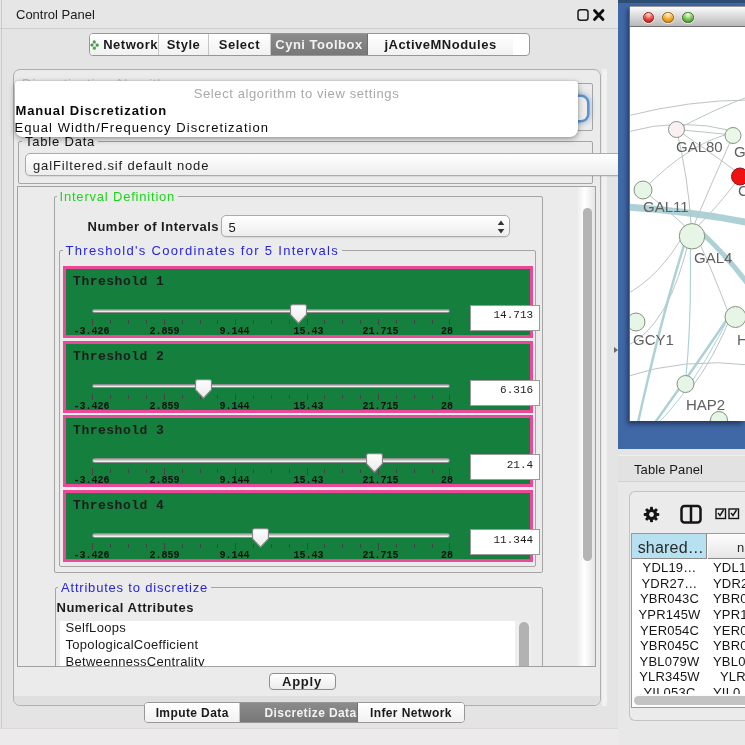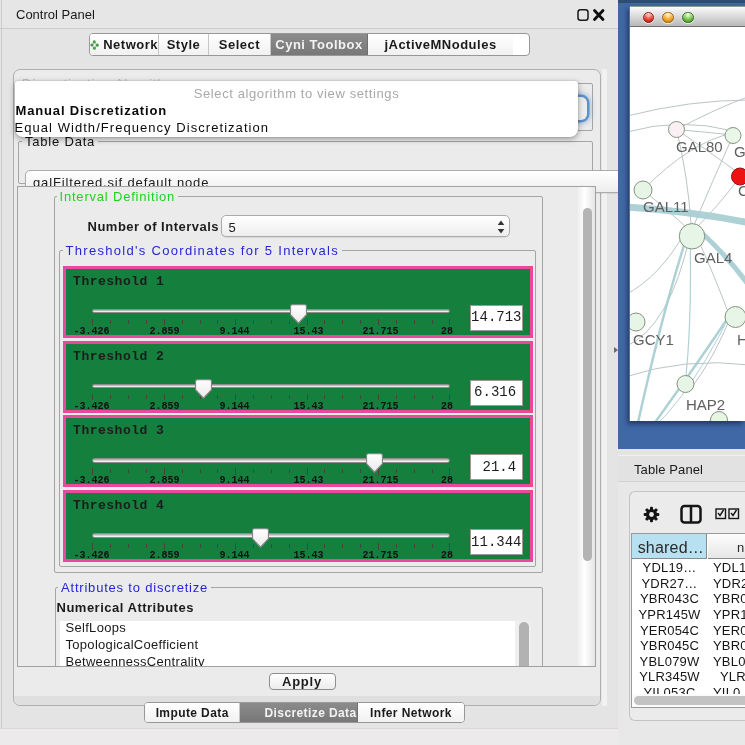--- a/index.html
+++ b/index.html
@@ -21,22 +21,22 @@
 .combo { position:absolute; background:linear-gradient(#ffffff,#ededed); border:1px solid #ababab; border-radius:5px;
   font-size:13px; letter-spacing:0.75px; box-shadow:0 1px 1px rgba(0,0,0,0.08); }
 .combo .ct { position:absolute; left:7px; top:3.5px; letter-spacing:0.85px; }
 .arrows { position:absolute; right:3.5px; top:4px; width:8px; height:14px; }
 .thblock { position:absolute; border:3px solid #ec4899; background:#15803d; width:470px; height:72px; left:45.6px;font-family:Liberation Mono, monospace; }
 .thname { position:absolute; left:7px; top:5px; font-size:13px; font-weight:bold; letter-spacing:0.5px; }
 .track { position:absolute; left:26px; top:40px; width:358px; height:4.5px; background:linear-gradient(#9e9e9e,#f2f2f2 80%); border:1px solid #8d8d8d; border-radius:2.5px; }
 .tick { position:absolute; width:1px; background:#444; }
 .ticklabel { position:absolute; font-size:10px; font-weight:bold; color:#111; transform:translateX(-50%); top:57px; }
 .thumb { position:absolute; width:17px; height:20px; top:35px; }
-.valbox { position:absolute; left:404px; top:36px; width:53px; height:26px; background:#fff; border:1px solid #9a9a9a;
-  font-size:14px; text-align:right; padding:3.5px 6px 0 0; }
+.valbox { position:absolute; left:404px; top:36px; width:70px; height:26px; background:#fff; border:1px solid #9a9a9a;
+  font-size:11px; text-align:right; padding:3.5px 6px 0 0; }
 #popup { left:15px; top:81px; width:563px; height:56px; background:#fff; border-radius:3px 3px 8px 8px;
   box-shadow:0 2px 6px rgba(0,0,0,0.35), 0 0 2px rgba(0,0,0,0.2); }
 #bluearea { left:618px; top:0; width:127px; height:449px; background:#4068a7; }
 #netwin { left:629px; top:6px; width:116px; height:415px; background:#fff; box-shadow:-2.5px 3px 5px rgba(10,15,40,0.55); border-left:1px solid #5c6f8d; }
 #nettitle { left:0; top:0; width:116px; height:21px; background:linear-gradient(#fbfbfb,#b9b8b8); border-top:1px solid #9a9a9a; border-bottom:1px solid #707070; }
 .tl { position:absolute; top:4.5px; width:11.5px; height:11.5px; border-radius:50%; box-shadow:inset 0 1px 1px rgba(255,255,255,0.7), 0 1px 1px rgba(255,255,255,0.6); }
 #tablepanelbar { left:618px; top:455px; width:127px; height:27px; background:#e3e2e2; border-top:1px solid #f0f0f0; border-bottom:1px solid #d2d1d1; }
 </style>
 </head>
 <body>
@@ -68,21 +68,21 @@
 
   <div class="abs" id="mainpanel">
     <div class="tborder" style="left:4px;top:13px;width:575px;height:48px;">
       <div class="tlabel" style="left:0.5px;color:#bdbcbc;">Discretization Algorithm</div>
     </div>
     <div class="abs" style="left:546.5px;top:27px;width:27px;height:23px;border-radius:6px;background:#ededed;box-shadow:0 0 0 2.5px rgba(85,140,200,0.9), 0 0 5px 4px rgba(85,140,200,0.45);"></div>
 
     <div class="tborder" style="left:4px;top:71px;width:575px;height:43px;">
       <div class="tlabel" style="left:3.5px;color:#111;">Table Data</div>
     </div>
-    <div class="combo" style="left:11.5px;top:100px;width:636px;height:23px;">
+    <div class="combo" style="left:11.5px;top:83px;width:636px;height:23px;">
       <span class="ct">galFiltered.sif default node</span>
       <svg class="arrows" viewBox="0 0 8 14">
           <path d="M4 0.5 L7.3 5 L0.7 5 Z" fill="#333"></path>
           <path d="M4 13.5 L7.3 9 L0.7 9 Z" fill="#333"></path>
         </svg>
     </div>
 
     <div class="abs" id="scrollpane" style="left:3px;top:116px;width:579px;height:481px;border:1px solid #a2a1a1;background:#ecebeb;overflow:hidden;">
       <div class="tborder" style="left:36px;top:9px;width:489px;height:377px;">
         <div class="tlabel" style="left:2px;color:#1dd41d;">Interval Definition</div>

